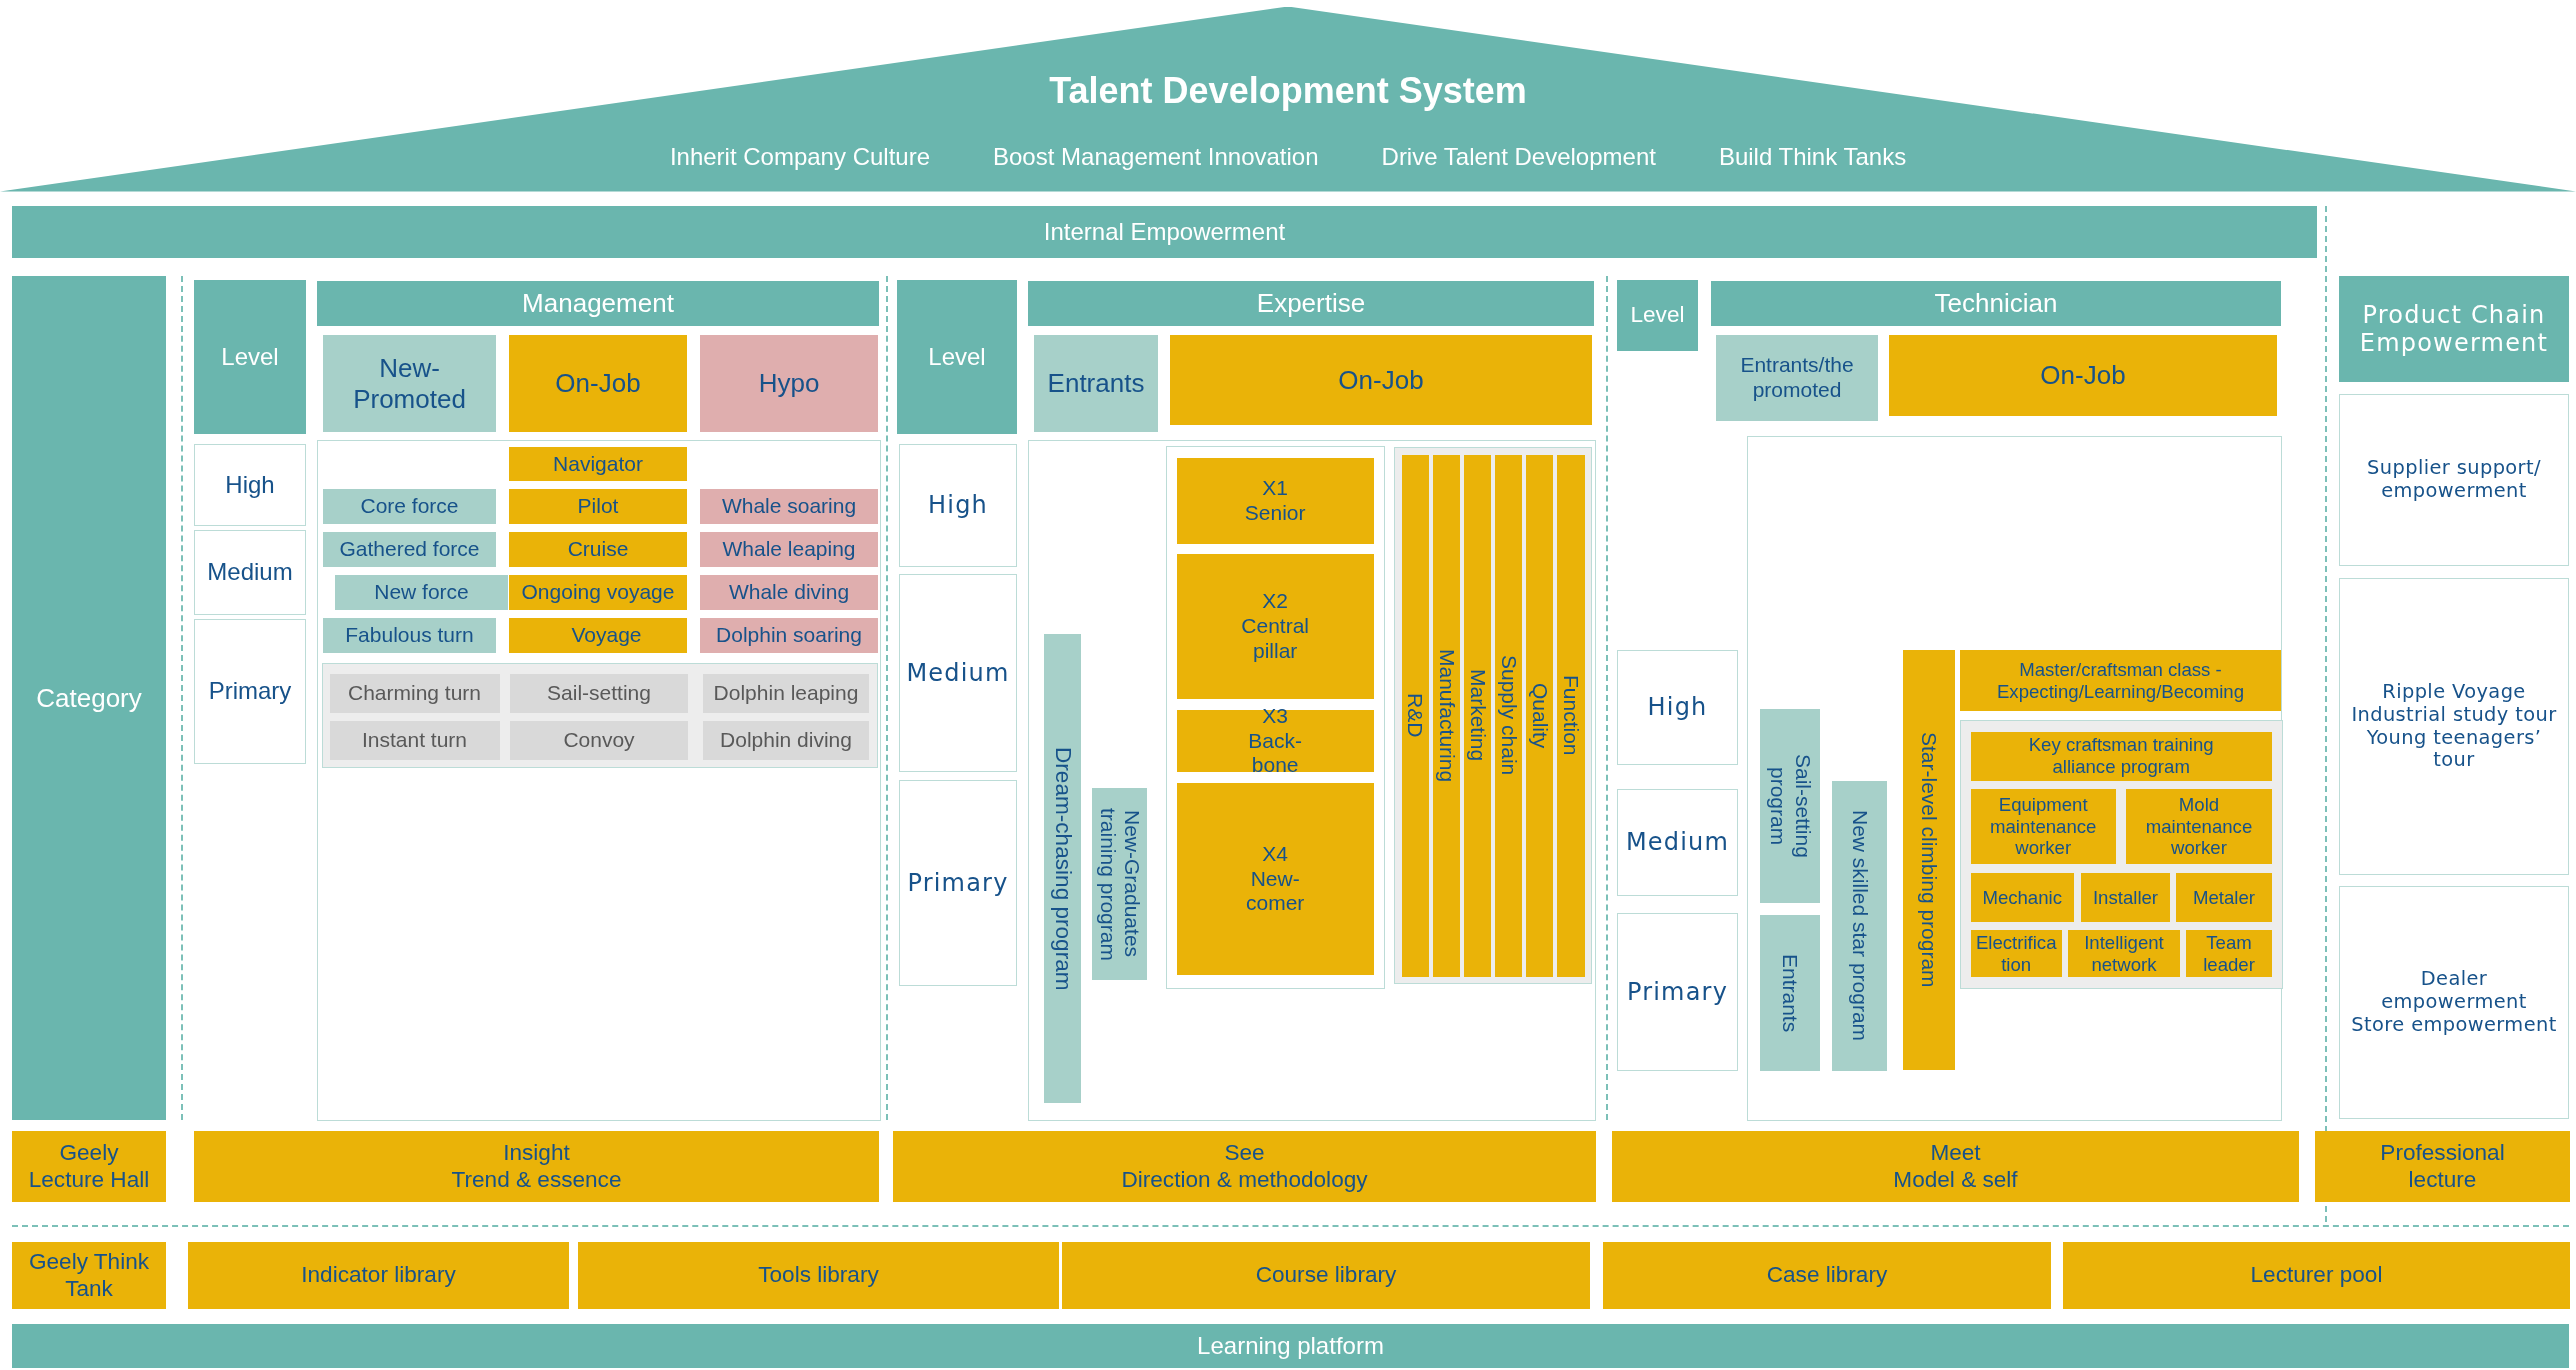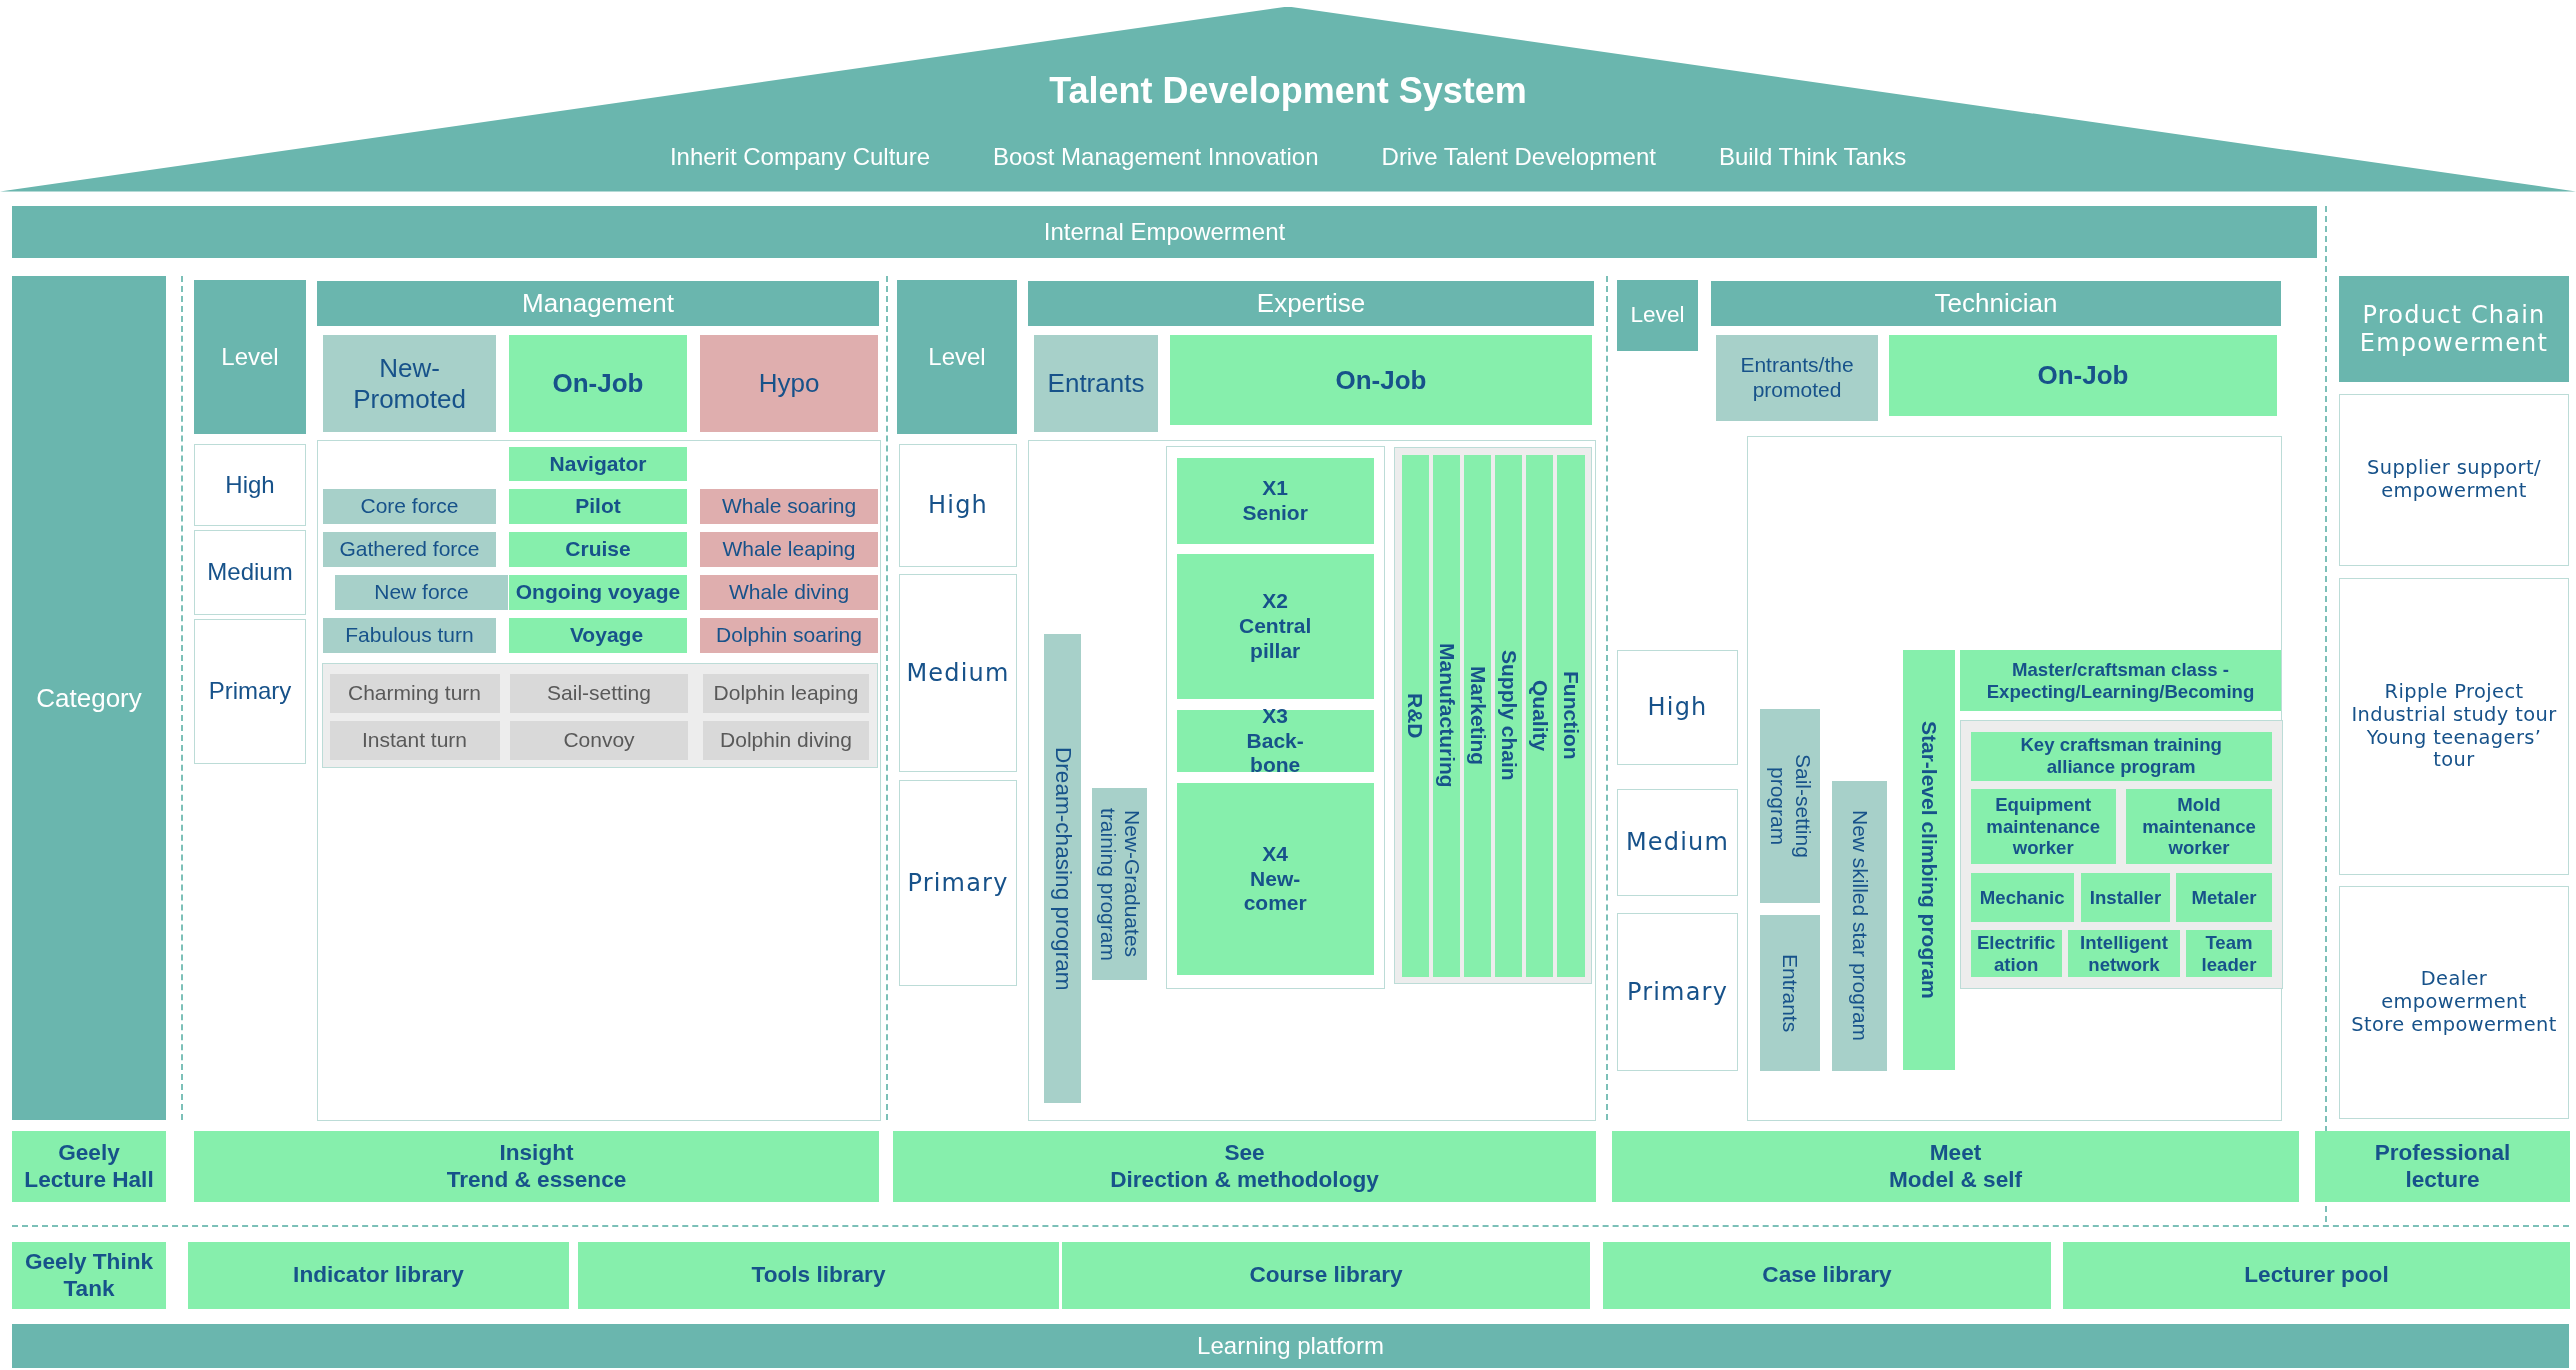--- a/index.html
+++ b/index.html
@@ -2,21 +2,21 @@
 <html style="font-size:13px"><head>
 <meta charset="utf-8">
 <style>
   html,body{margin:0;padding:0;background:#ffffff;}
   body{font-family:"Liberation Sans",sans-serif;}
   #stage{position:relative;width:2576px;height:1370px;background:#ffffff;overflow:hidden;}
   .abs{position:absolute;}
   .box{display:flex;align-items:center;justify-content:center;text-align:center;line-height:1.18;box-sizing:border-box;}
   .teal{background:#6ab6ae;color:#ffffff;}
   .lteal{background:#a7d0c9;color:#17528a;}
-  .lblue{background:#86efac;color:#17528a;font-weight:bold;}
+  .lblue{background:#eab308;color:#17528a;}
   .pink{background:#dfaeae;color:#17528a;}
   .gcell{background:#d9d9d9;color:#595959;}
   .graybox{background:#ededed;border:1.6px solid #bcdcd7;}
   .wbox{background:#ffffff;border:1.6px solid #bcdcd7;color:#17528a;}
   .outline{background:#ffffff;border:1.6px solid #bcdcd7;}
   .pre{white-space:pre-line;}
   .vert{writing-mode:vertical-rl;text-orientation:mixed;}
   .wide{font-family:"DejaVu Sans",sans-serif;letter-spacing:1.2px;}
   .dashv{border-left:2.4px dashed #7cc0b8;}
   .dashh{border-top:2.4px dashed #7cc0b8;}
@@ -155,21 +155,21 @@
     <div class="abs box lblue" style="left:215px;top:152px;width:96px;height:49px;font-size:18.6px;">Metaler</div>
     <div class="abs box lblue" style="left:9.7px;top:209px;width:91px;height:47px;font-size:18.6px;overflow-wrap:anywhere;padding:0 3.2px;">Electrification</div>
     <div class="abs box lblue" style="left:107px;top:209px;width:112px;height:47px;font-size:18.6px;padding:0 6.5px;">Intelligent network</div>
     <div class="abs box lblue" style="left:225px;top:209px;width:86px;height:47px;font-size:18.6px;padding:0 6.5px;">Team leader</div>
   </div>
 
   <div class="abs box teal wide pre" style="left:2339px;top:276px;width:230px;height:106px;font-size:24px;">Product Chain
 Empowerment</div>
   <div class="abs box wbox wide pre" style="left:2339px;top:394px;width:230px;height:172px;font-size:19.4px;letter-spacing:0.4px;">Supplier support/
 empowerment</div>
-  <div class="abs box wbox wide pre" style="left:2339px;top:578px;width:230px;height:297px;font-size:19.4px;letter-spacing:0.4px;">Ripple Project
+  <div class="abs box wbox wide pre" style="left:2339px;top:578px;width:230px;height:297px;font-size:19.4px;letter-spacing:0.4px;">Ripple Voyage
 Industrial study tour
 Young teenagers’
 tour</div>
   <div class="abs box wbox wide pre" style="left:2339px;top:886px;width:230px;height:233px;font-size:19.4px;letter-spacing:0.4px;">Dealer
 empowerment
 Store empowerment</div>
 
   <div class="abs box lblue pre" style="left:12px;top:1131px;width:154px;height:71px;font-size:22.6px;">Geely
 Lecture Hall</div>
   <div class="abs box lblue pre" style="left:194px;top:1131px;width:685px;height:71px;font-size:22.6px;">Insight

